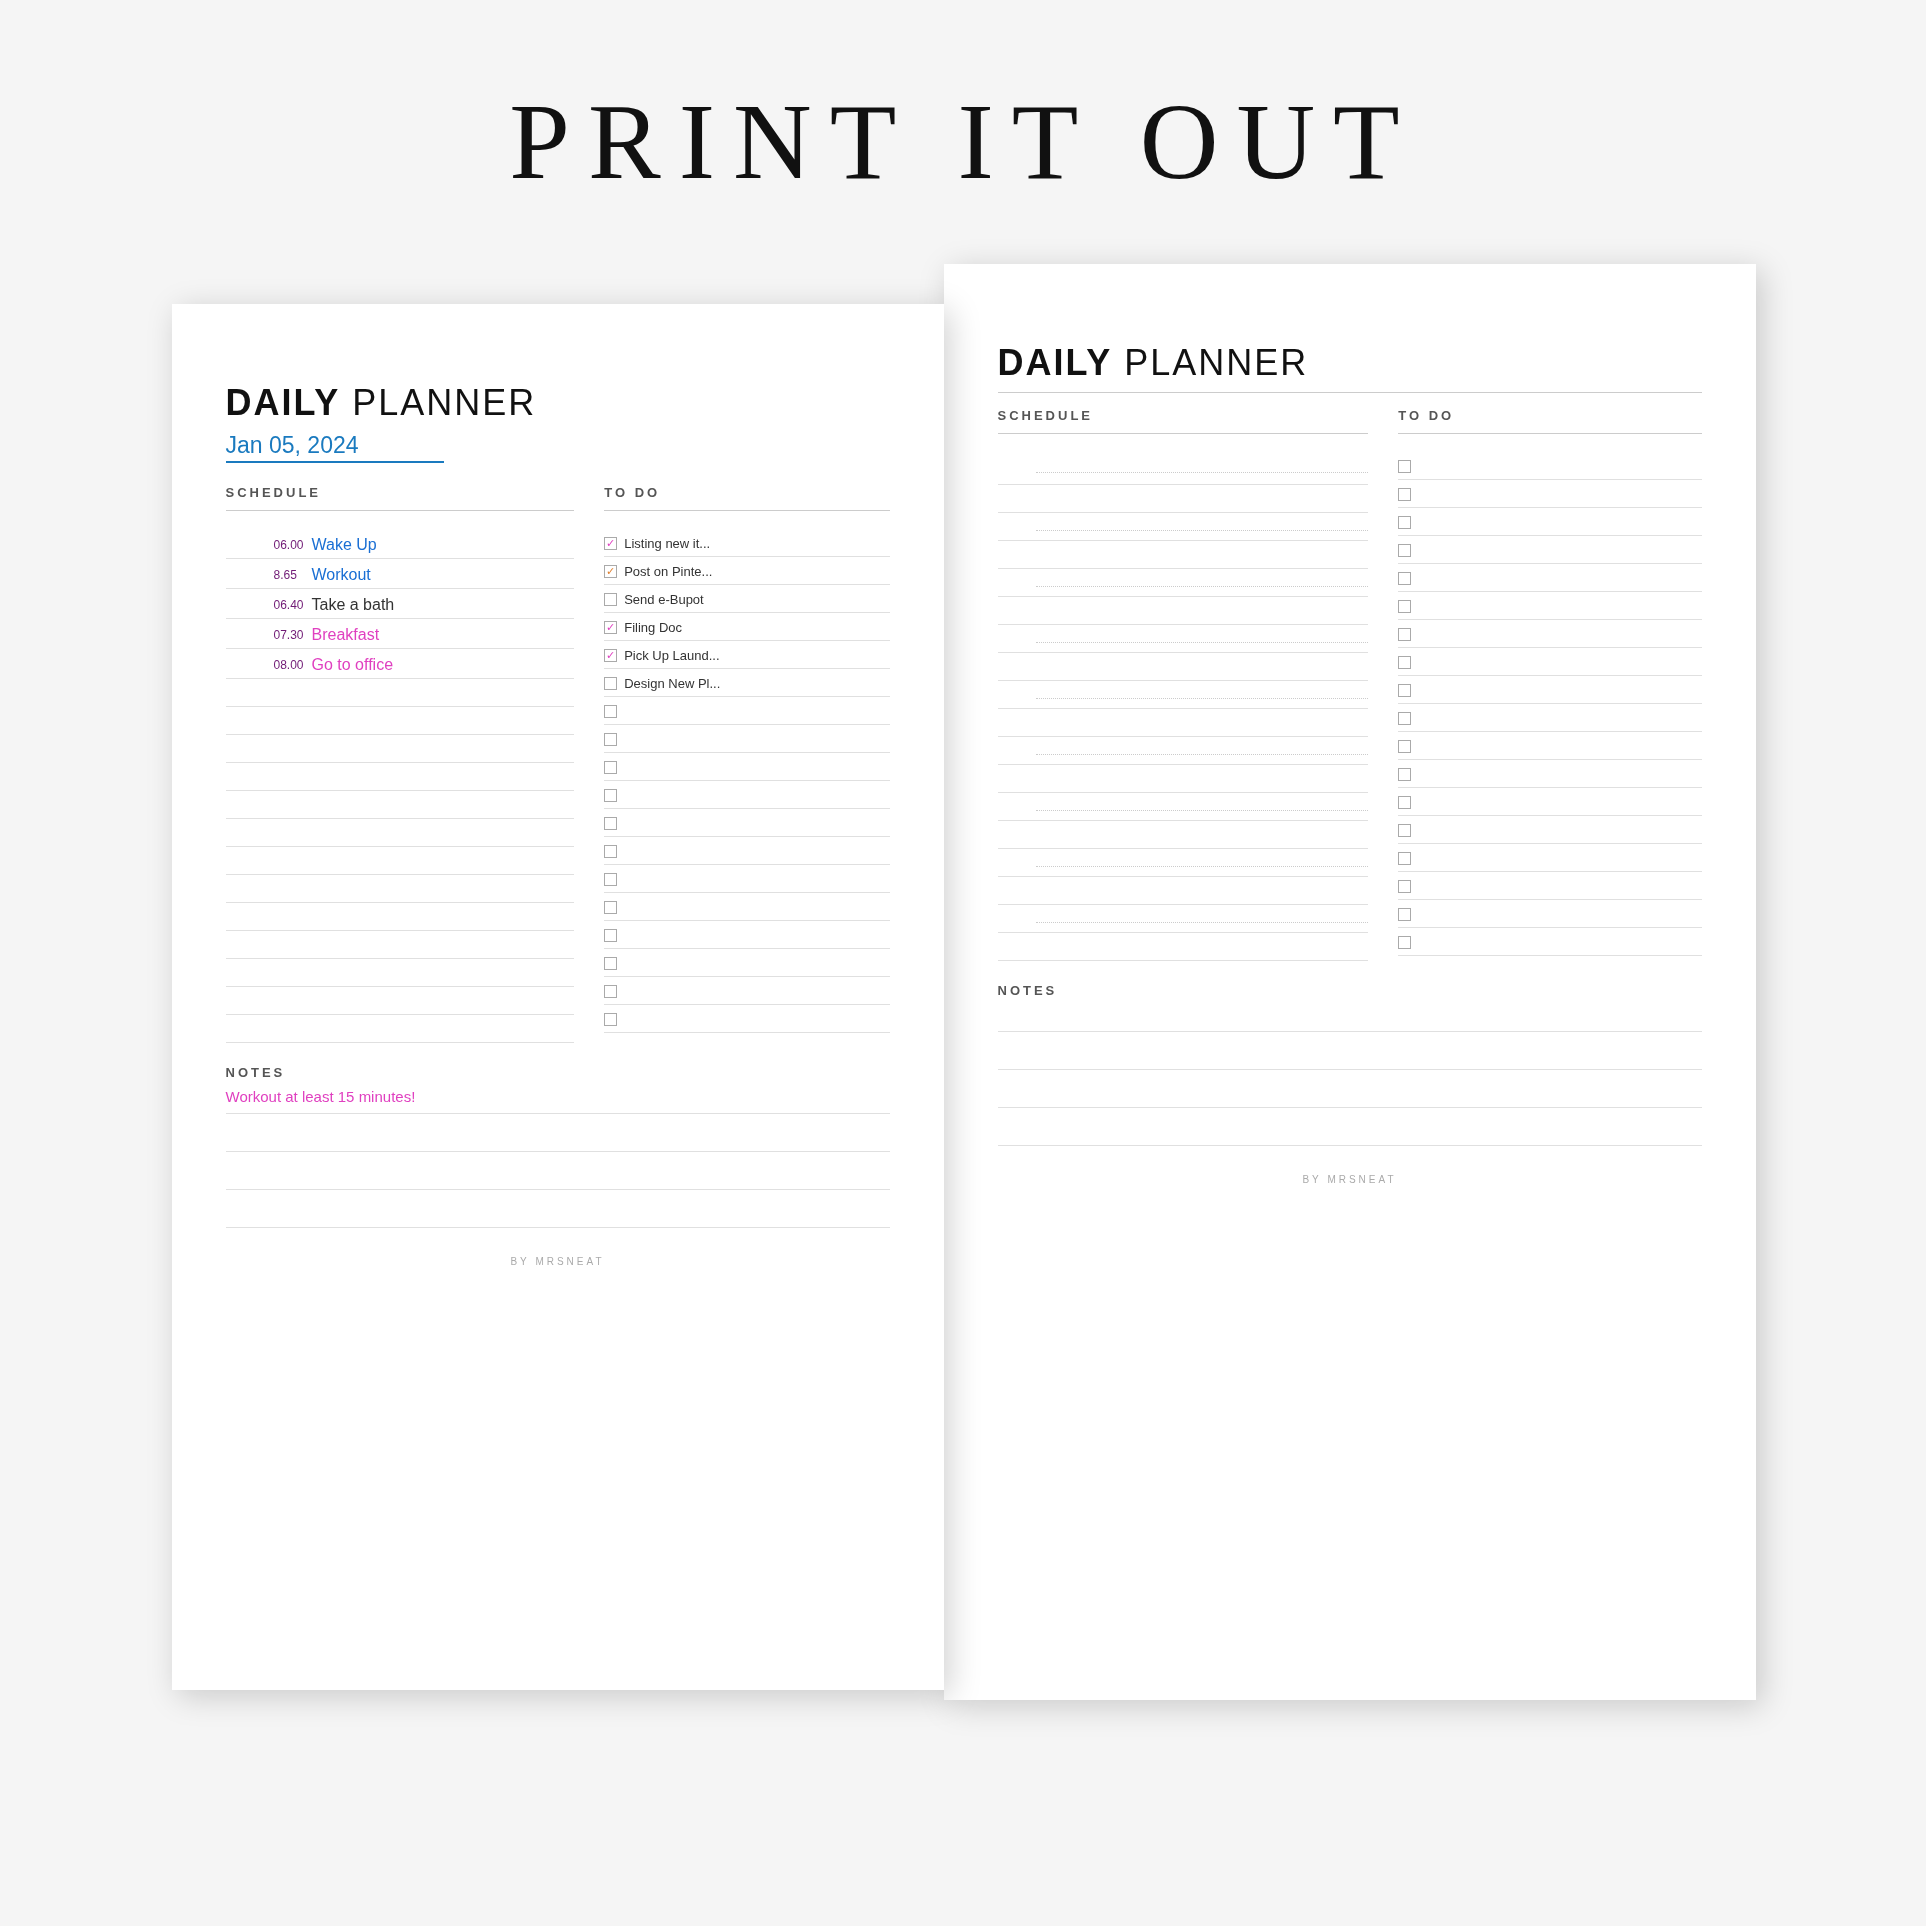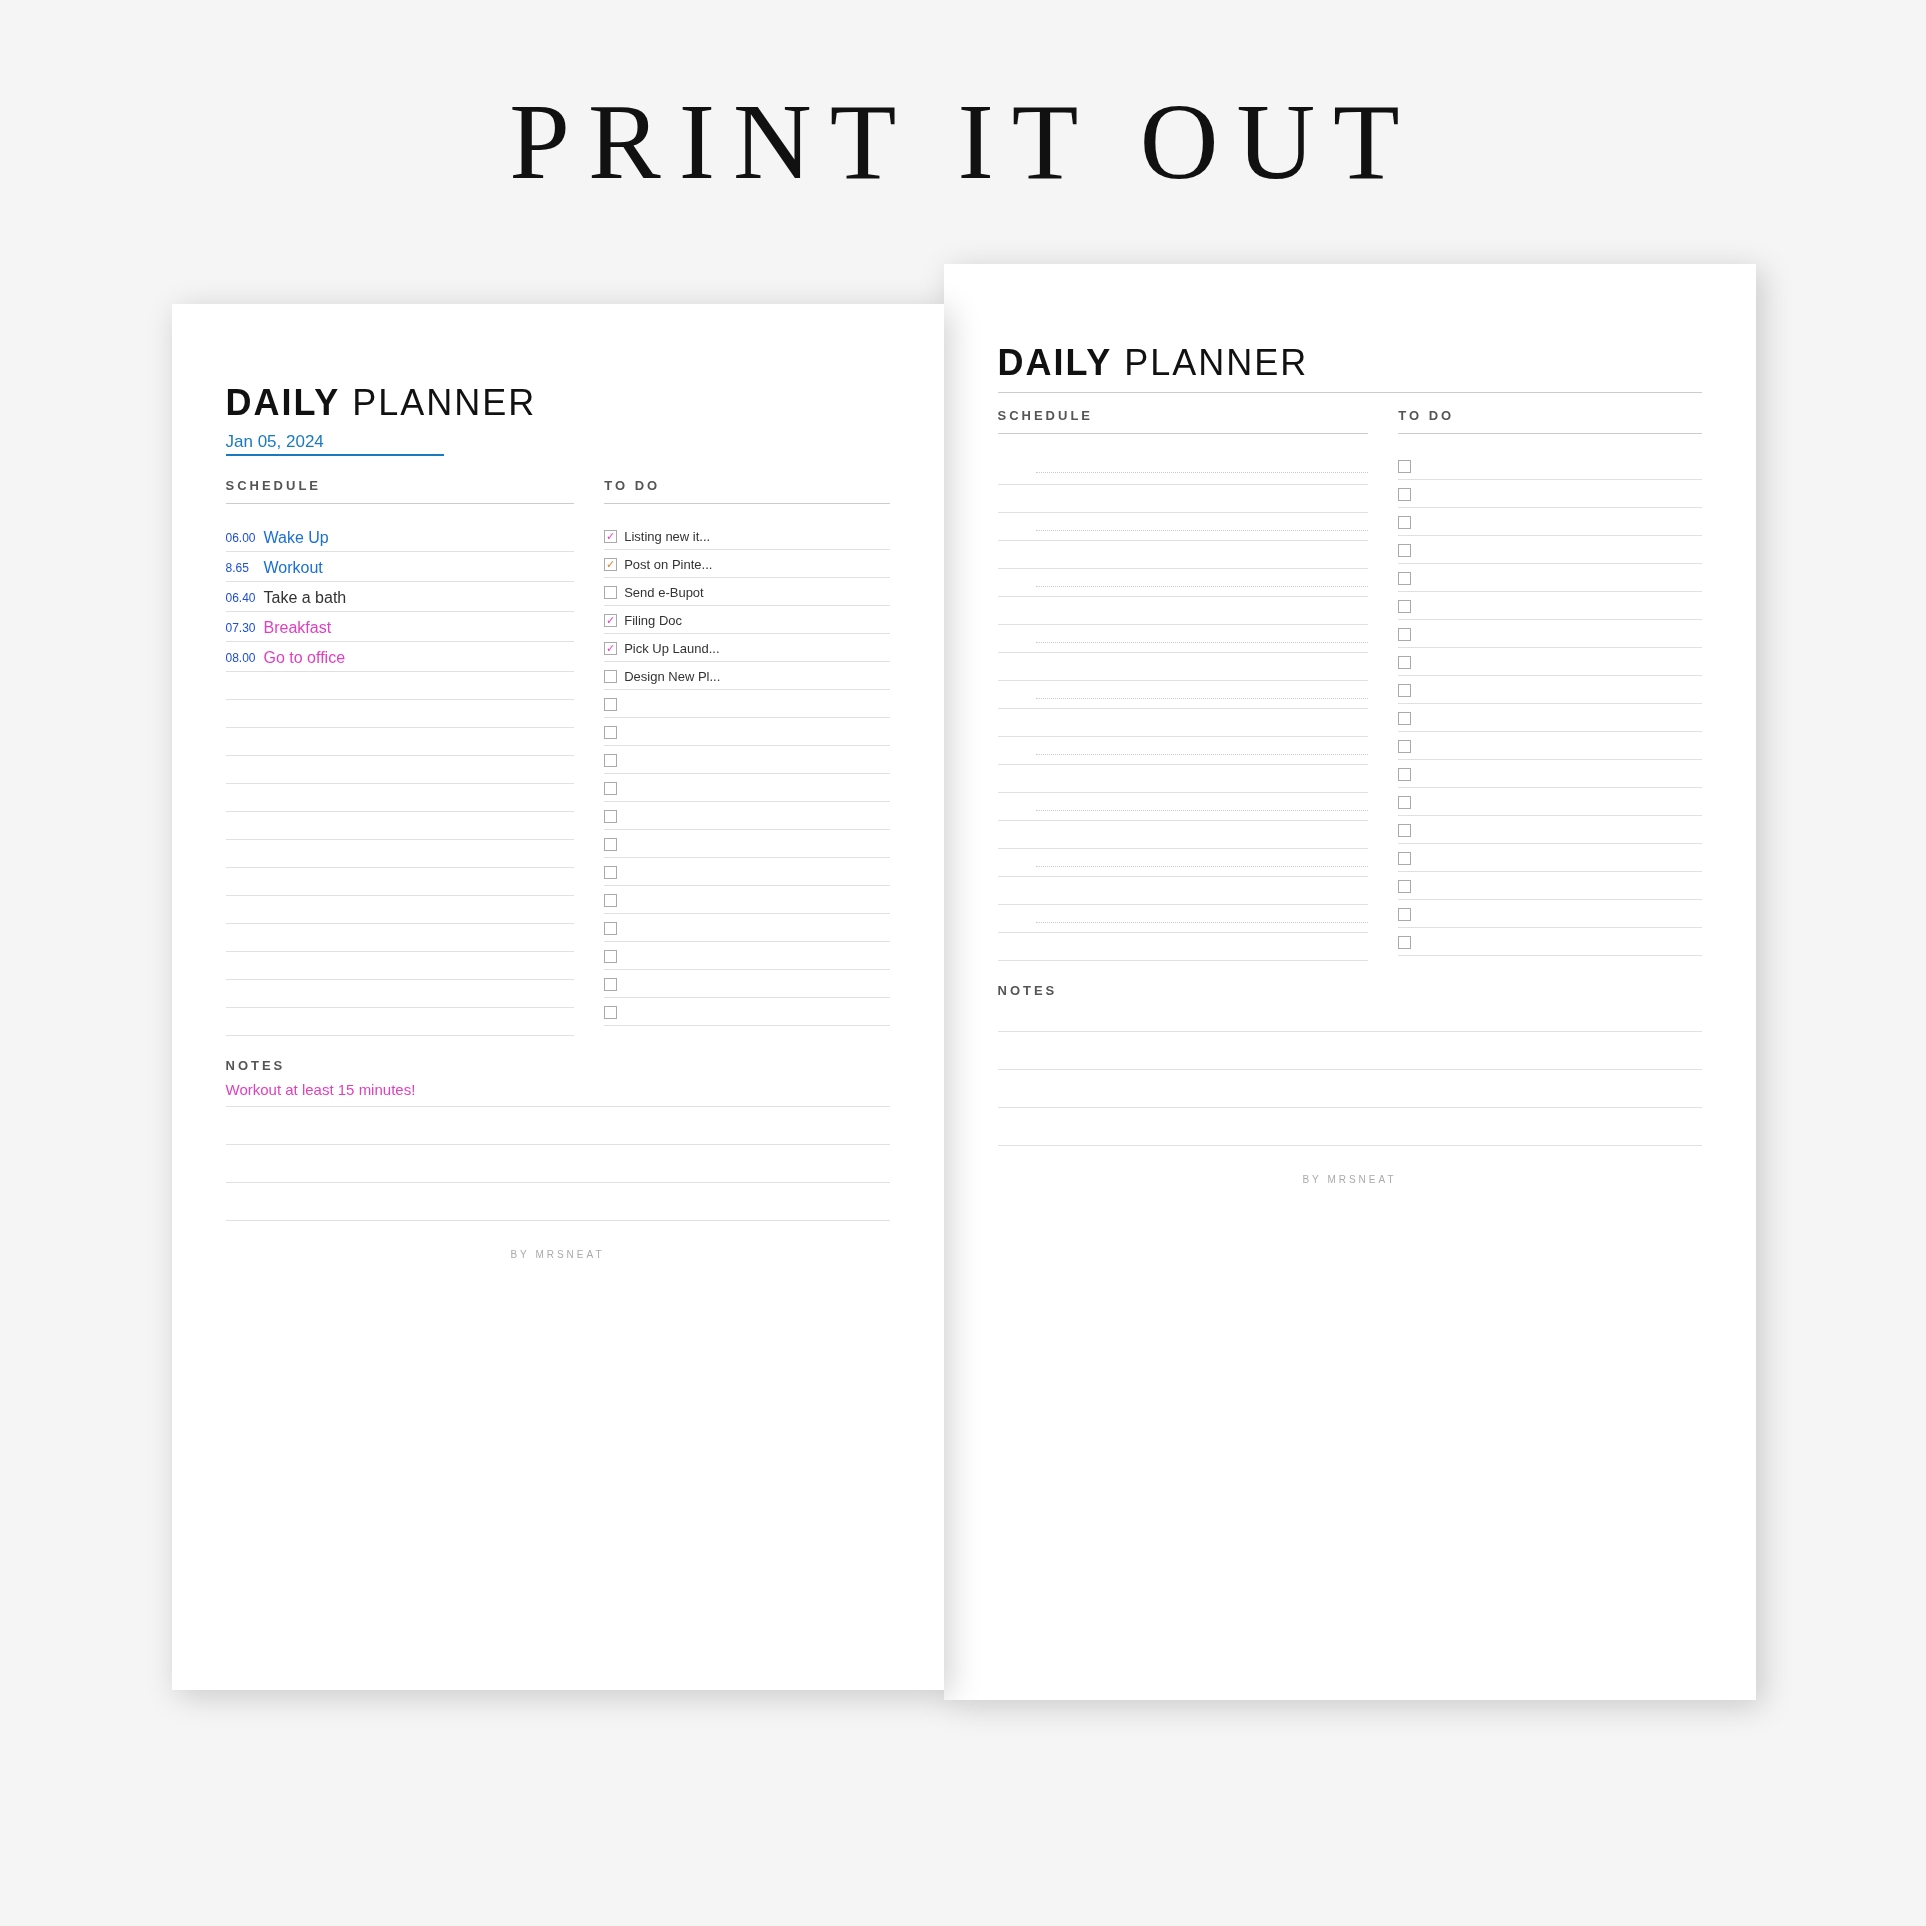--- a/index.html
+++ b/index.html
@@ -66,21 +66,21 @@
       letter-spacing: 2px;
     }
     .planner-title .bold {
       font-weight: 900;
     }
     .planner-title .light {
       font-weight: 300;
     }
 
     .date-line {
-      font-size: 17px;
+      font-size: 23px;
       color: #1a7abf;
       border-bottom: 2px solid #1a7abf;
       width: 218px;
       padding-bottom: 2px;
       margin-bottom: 22px;
       margin-top: 8px;
     }
 
     .planner-divider {
       border: none;
@@ -113,23 +113,24 @@
     
     .schedule-row {
       display: flex;
       align-items: center;
       border-bottom: 1px solid #e0e0e0;
       padding: 7px 0 4px 0;
       min-height: 28px;
     }
     .schedule-time {
       font-size: 12px;
-      color: #1d4ed8;
+      color: #701a75;
       width: 38px;
       flex-shrink: 0;
+      margin-left: 48px;
     }
     .schedule-text {
       font-size: 16px;
       color: #333;
       flex: 1;
     }
     .schedule-text.blue { color: #1a6fd4; }
     .schedule-text.pink { color: #e040c0; }
 
     

